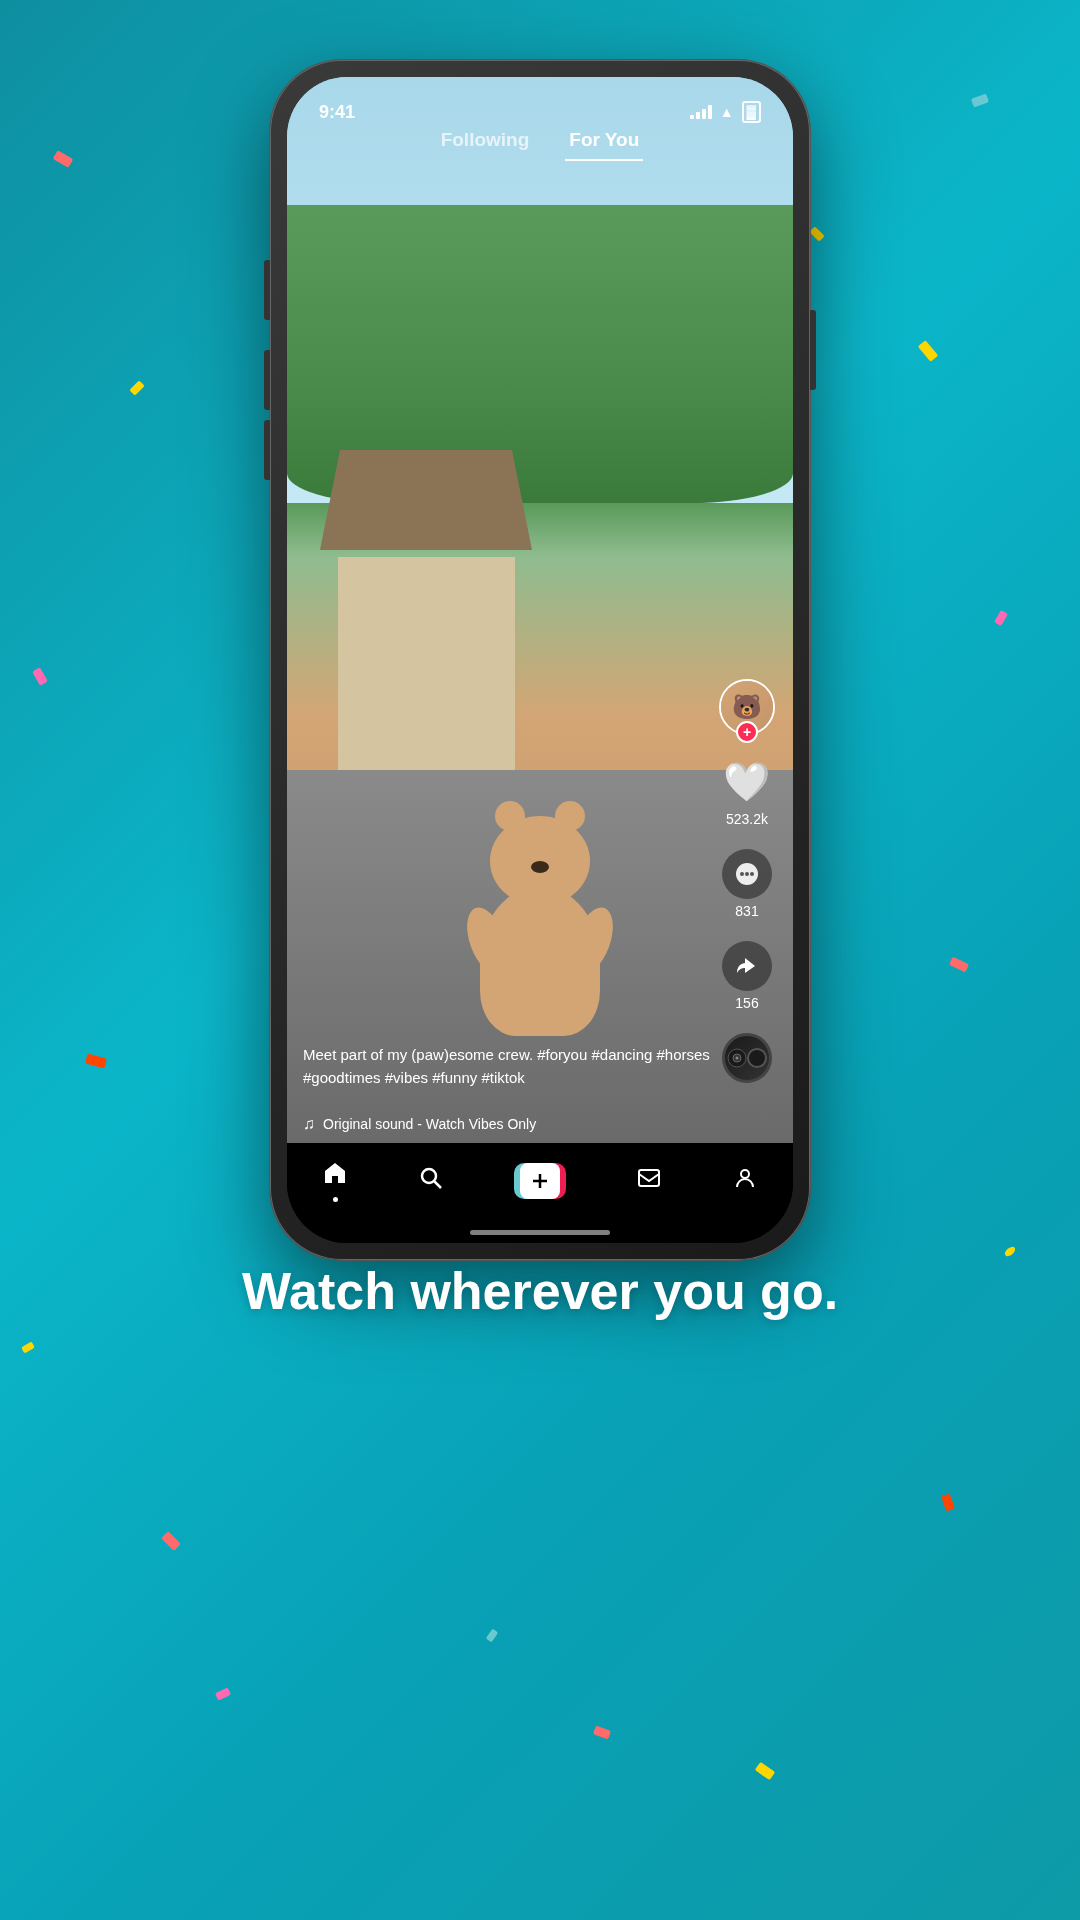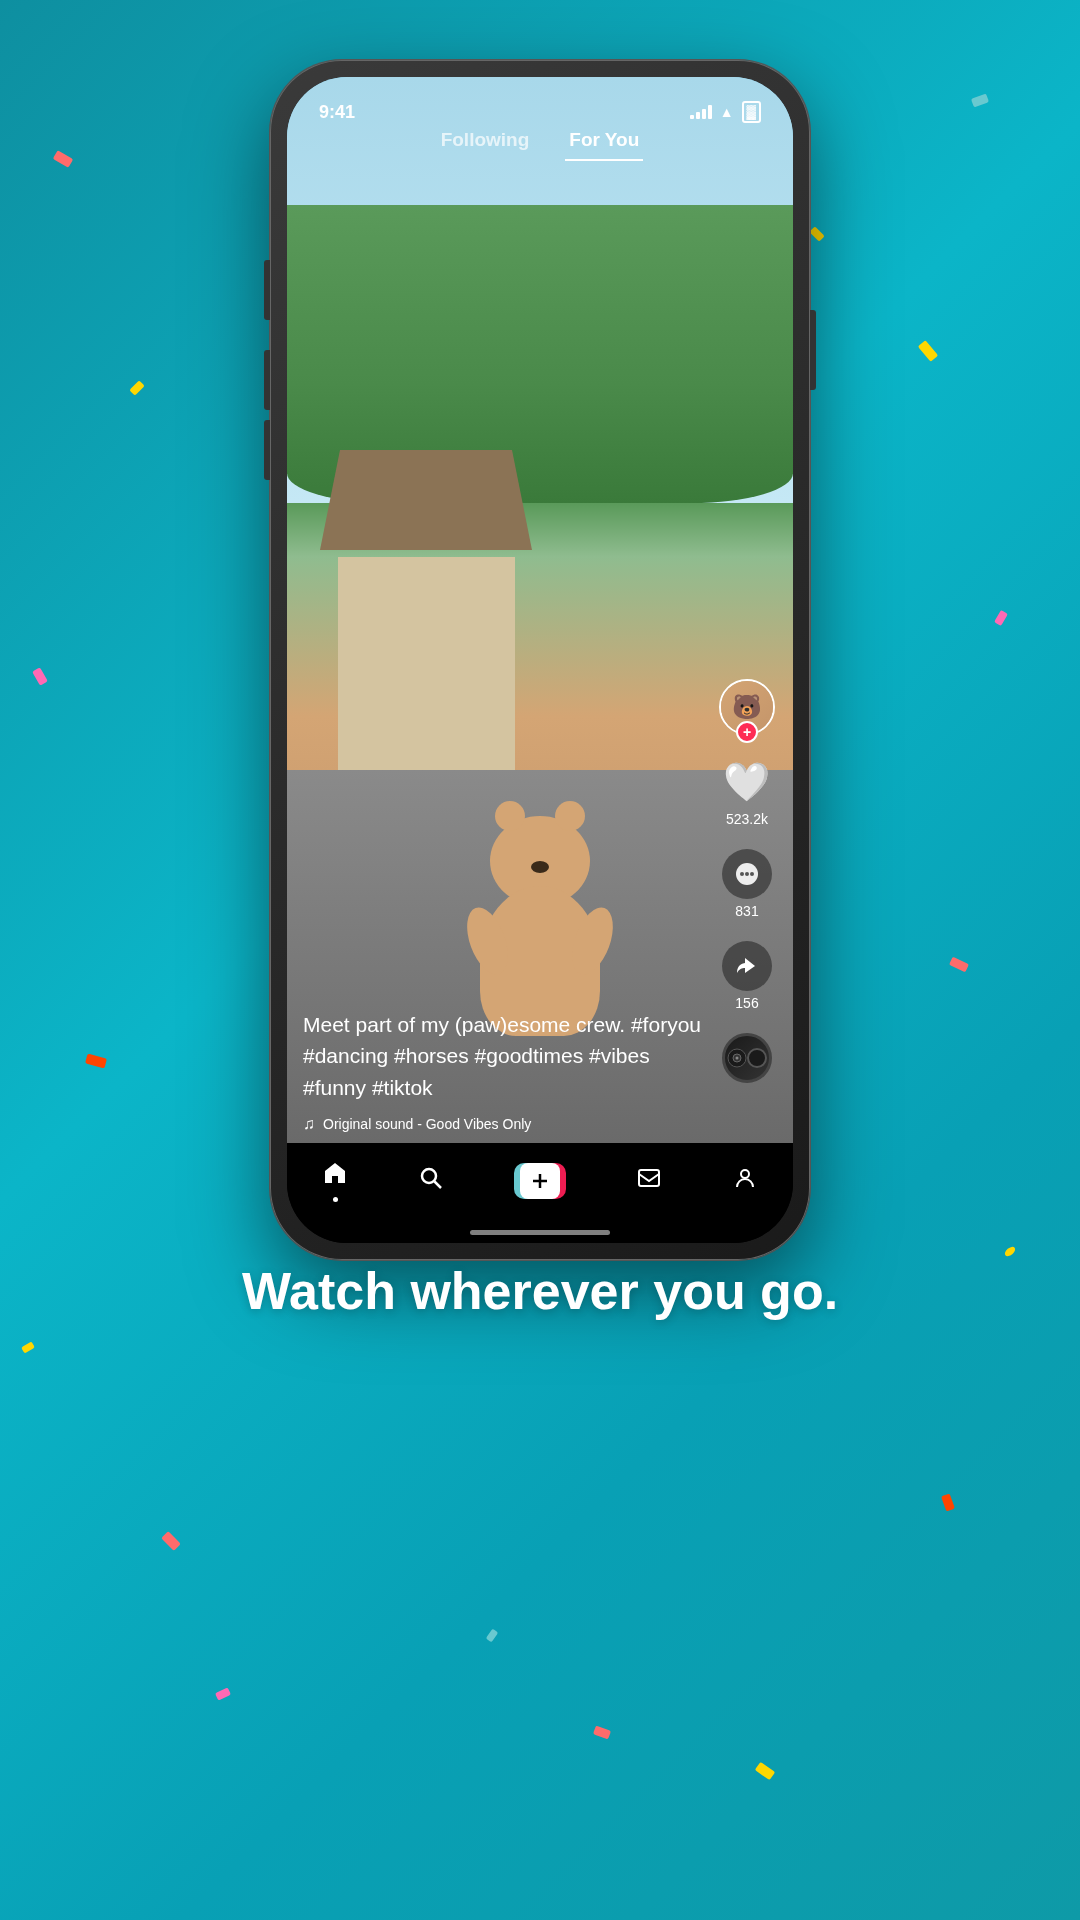--- a/index.html
+++ b/index.html
@@ -347,23 +347,23 @@
       right: 80px;
       z-index: 10;
       color: white;
     }
     .username {
       font-size: 18px;
       font-weight: 700;
       margin-bottom: 8px;
     }
     .caption {
-      font-size: 21px;
+      font-size: 15px;
       line-height: 1.5;
-      margin-bottom: 12px;
+      margin-bottom: 26px;
     }
     .music-info {
       display: flex;
       align-items: center;
       gap: 8px;
       font-size: 14px;
     }
     .music-note {
       font-size: 16px;
     }
@@ -574,21 +574,21 @@
             <circle cx="10" cy="10" r="4" fill="#333" stroke="#666" stroke-width="1"></circle>
             <circle cx="10" cy="10" r="1.5" fill="#888"></circle>
           </svg>
         </div>
       </div>
 
       <div class="content-info">
         <div class="caption">Meet part of my (paw)esome crew. #foryou #dancing #horses #goodtimes #vibes #funny #tiktok</div>
         <div class="music-info">
           <span class="music-note">♫</span>
-          <span>Original sound - Good Vibes Only</span>
+          <span>Original sound - Watch Vibes Only</span>
         </div>
       </div>
 
       <div class="bottom-nav">
 
         <div class="bottom-nav-item">
           <span class="bottom-nav-icon active">
             <svg width="26" height="26" viewBox="0 0 26 26" fill="white">
               <path d="M13 3L3 11v12h7v-7h6v7h7V11L13 3z"></path>
             </svg>

